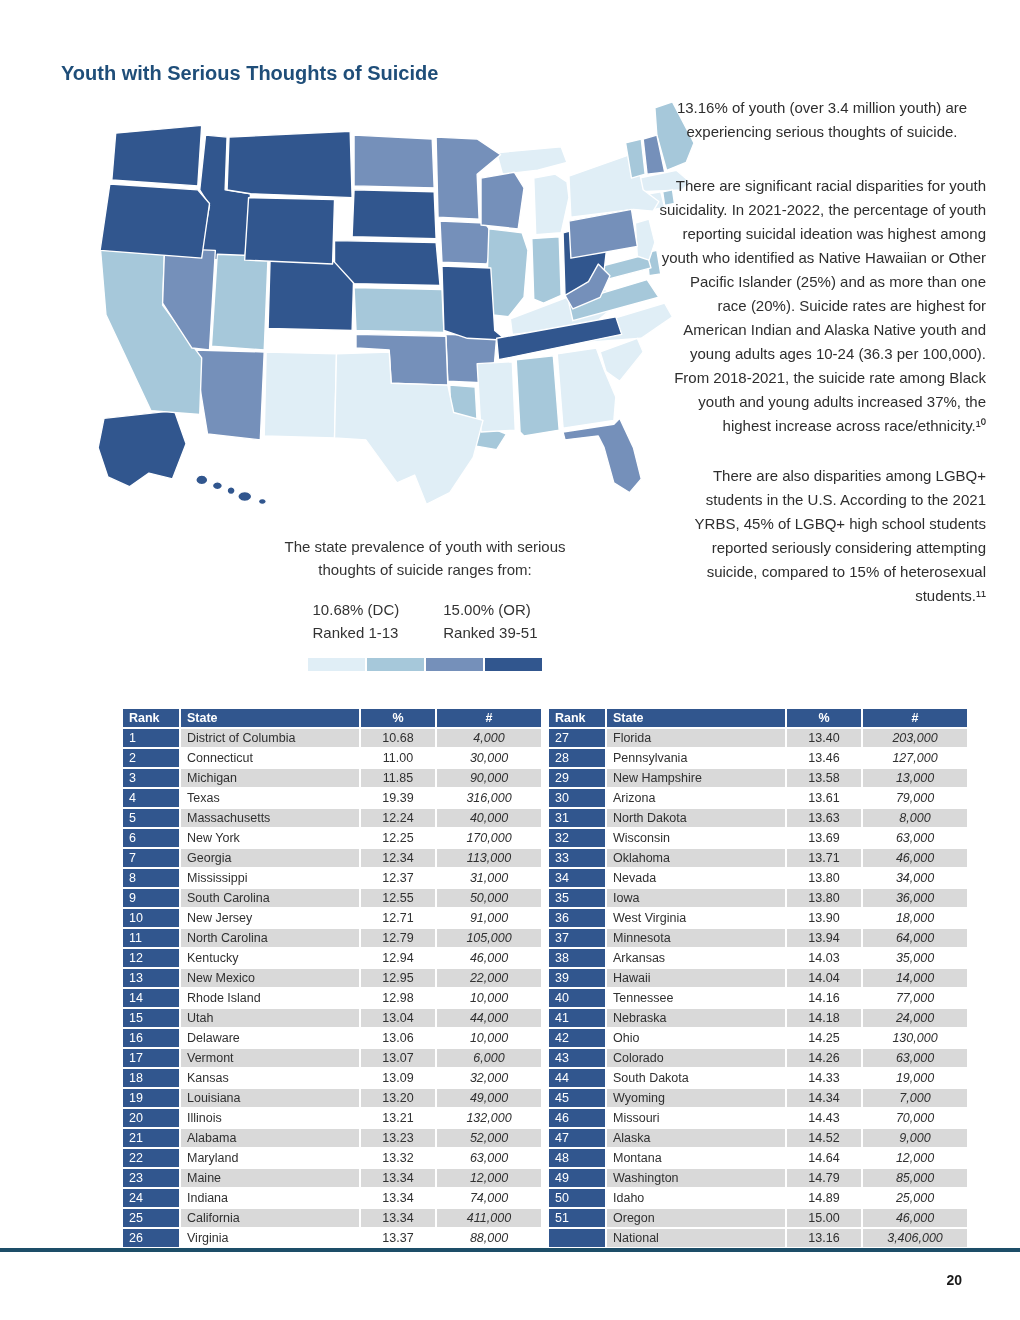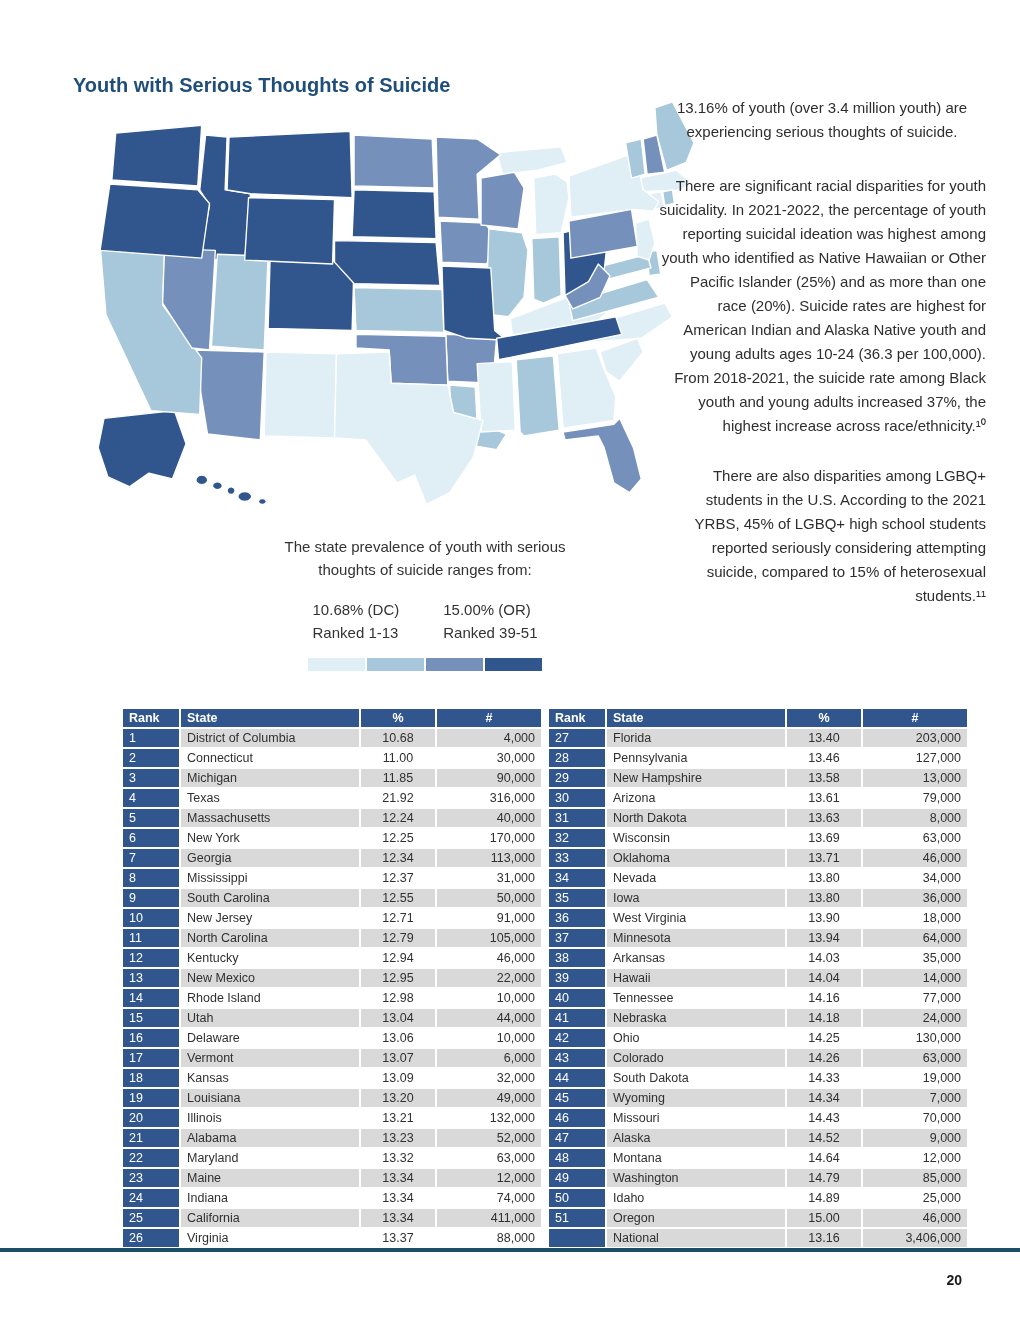--- a/index.html
+++ b/index.html
@@ -1,19 +1,19 @@
 <!DOCTYPE html>
 <html><head>
 <meta charset="utf-8">
 <style>
   html,body { margin:0; padding:0; background:#ffffff; }
   body { font-family:"Liberation Sans", sans-serif; color:#303030; }
   .page { position:relative; width:1020px; height:1320px; background:#ffffff; overflow:hidden; }
 
-  .title { position:absolute; left:57px; top:58px; margin:16px; font-size:20px; font-weight:bold; color:#1f4e79; }
+  .title { position:absolute; left:57px; top:58px; margin:4px; font-size:20px; font-weight:bold; color:#1f4e79; }
 
   .map-wrap { position:absolute; left:55px; top:98px; width:645px; }
   .us-map { width:645px; height:420px; display:block; }
 
   .caption-area { width:460px; margin-left:140px; margin-top:18px; text-align:center; }
   .map-caption { font-size:15px; line-height:1.5; color:#333333; width:340px; margin:0 auto; }
   .range-row { display:flex; justify-content:center; gap:44px; margin-top:18px; }
   .range-block { text-align:left; font-size:15px; line-height:1.5; color:#333333; }
   .legend { display:flex; justify-content:center; margin-top:14px; }
   .swatch { width:57px; height:13px; margin:0 1px; display:inline-block; }
@@ -25,21 +25,21 @@
   table { border-collapse:separate; border-spacing:0; table-layout:fixed; }
   th, td { border:1px solid #ffffff; font-size:12.5px; line-height:14px; padding:2px 6px; overflow:hidden; white-space:nowrap; }
   th { background:#31568e; color:#ffffff; font-weight:bold; text-align:left; }
   th.hcol-0 { width:44px; }
   th.hcol-1 { width:166px; }
   th.hcol-2 { width:62px; text-align:center; }
   th.hcol-3 { width:92px; text-align:center; }
   td.rank-cell { background:#31568e; color:#ffffff; width:44px; }
   td.state-cell { width:166px; }
   td.pct-cell { width:62px; text-align:center; }
-  td.count-cell { width:92px; text-align:right; }
+  td.count-cell { width:92px; text-align:center;font-style:italic; }
   tr.row-odd td.state-cell, tr.row-odd td.pct-cell, tr.row-odd td.count-cell { background:#d9d9d9; }
   tr.row-even td.state-cell, tr.row-even td.pct-cell, tr.row-even td.count-cell { background:#ffffff; }
   tr.row-national td.state-cell, tr.row-national td.pct-cell, tr.row-national td.count-cell { background:#d9d9d9; }
   #table-left  { position:absolute; left:122px; top:708px; }
   #table-right { position:absolute; left:548px; top:708px; }
 
   .footer-rule { position:absolute; left:0; top:1248px; width:1020px; height:4px; background:#1d4e68; }
   .page-number { position:absolute; right:58px; top:1272px; font-size:14px; font-weight:bold; color:#1a1a1a; }
 </style>
 </head>
@@ -154,21 +154,21 @@
         </tr>
         <tr class="row-odd">
           <td class="rank-cell">3</td>
           <td class="state-cell">Michigan</td>
           <td class="pct-cell">11.85</td>
           <td class="count-cell">90,000</td>
         </tr>
         <tr class="row-even">
           <td class="rank-cell">4</td>
           <td class="state-cell">Texas</td>
-          <td class="pct-cell">21.92</td>
+          <td class="pct-cell">19.39</td>
           <td class="count-cell">316,000</td>
         </tr>
         <tr class="row-odd">
           <td class="rank-cell">5</td>
           <td class="state-cell">Massachusetts</td>
           <td class="pct-cell">12.24</td>
           <td class="count-cell">40,000</td>
         </tr>
         <tr class="row-even">
           <td class="rank-cell">6</td>

